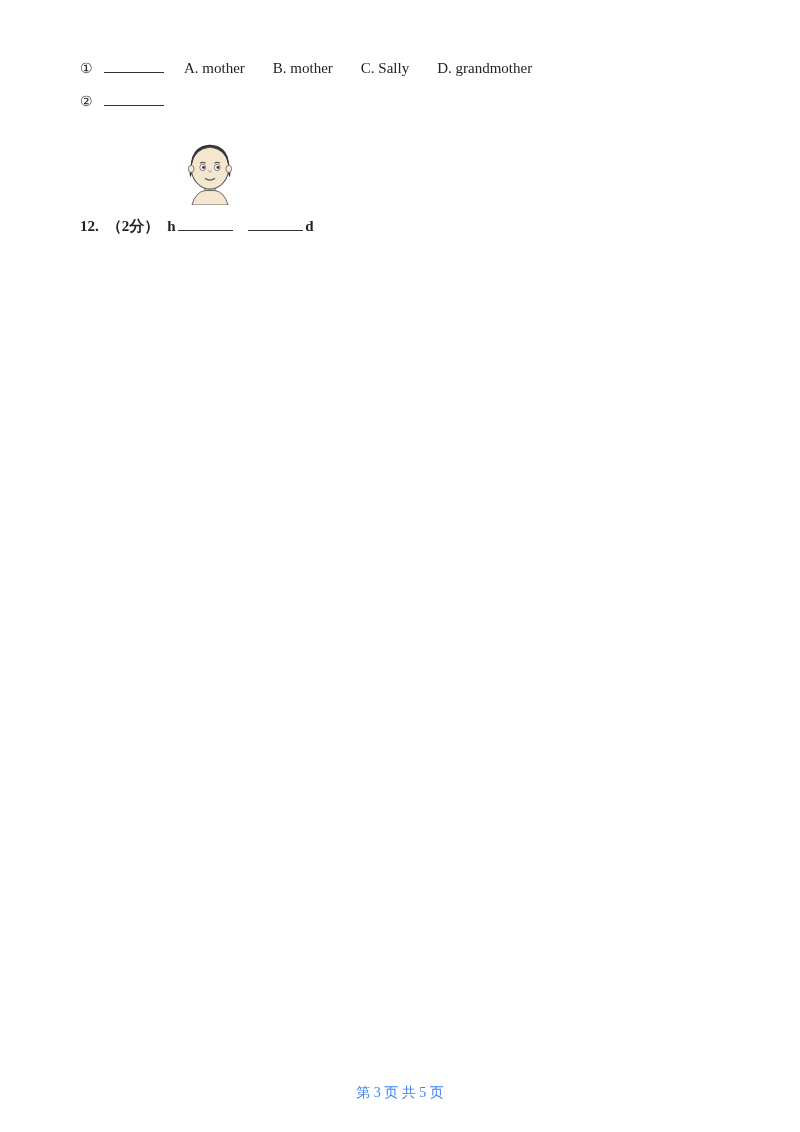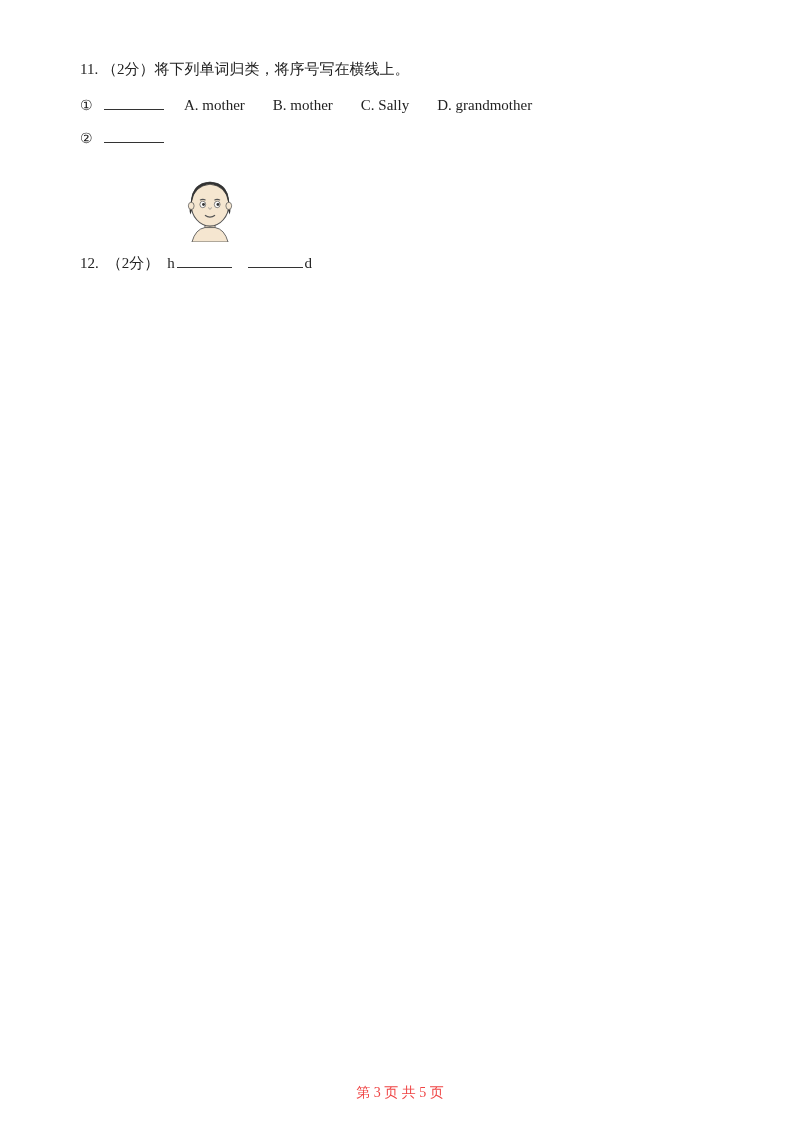--- a/index.html
+++ b/index.html
@@ -57,20 +57,21 @@
       gap: 28px;
       align-items: flex-start;
     }
 
     .option {
       font-size: 15px;
     }
 
     .question-12 {
       margin-top: 20px;
+      font-weight: bold;
     }
 
     .q12-row {
       display: flex;
       align-items: center;
       font-size: 15px;
       gap: 0px;
     }
 
     .q12-label {
@@ -100,33 +101,29 @@
       margin: 0 2px;
     }
 
     .page-footer {
       position: absolute;
       bottom: 30px;
       left: 0;
       right: 0;
       text-align: center;
       font-size: 14px;
-      color: #ef4444;
+      color: #3b82f6;
     }
   </style>
 </head>
 <body>
 
 <div class="page-content">
 
   <div class="question-11">
-    <div class="question-title">
-      <span>11.</span>
-      <span>（2分）将下列单词归类，将序号写在横线上。</span>
-    </div>
 
     <div class="question-row">
       <span class="circle-num">①</span>
       <span class="blank-line"></span>
       <div class="options">
         <span class="option">A. mother</span>
         <span class="option">B. mother</span>
         <span class="option">C. Sally</span>
         <span class="option">D. grandmother</span>
       </div>

